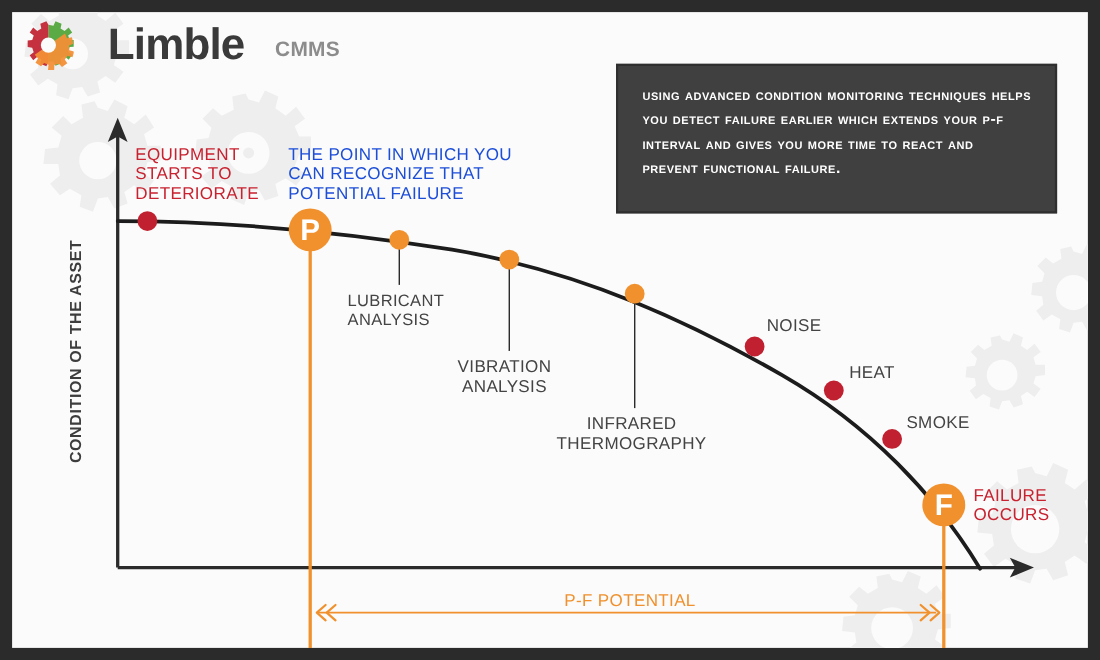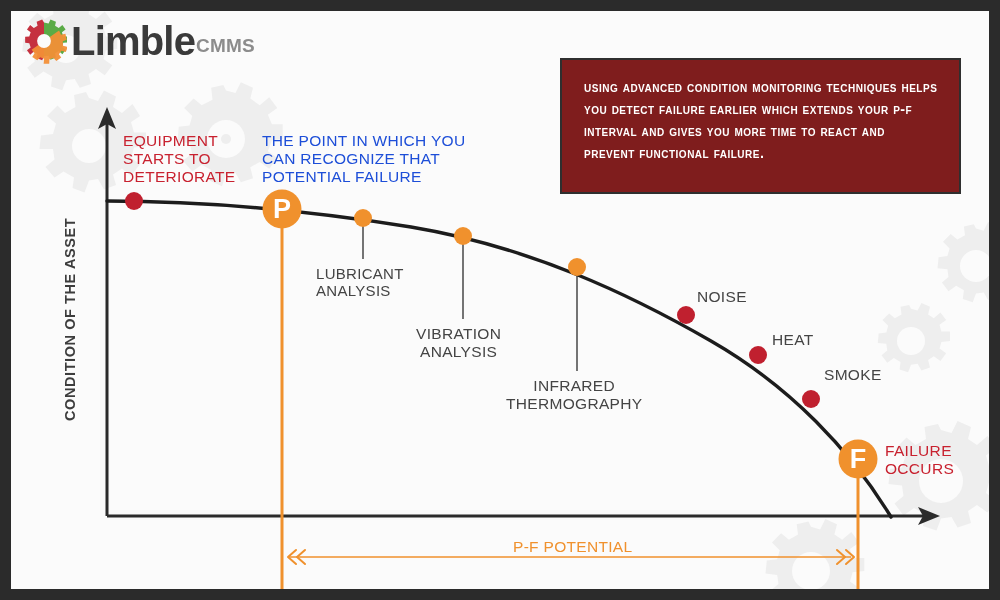--- a/index.html
+++ b/index.html
@@ -43,20 +43,21 @@
   .lbl-gray  { color: #444444; }
   .lbl-orange{ color: #f0912d; }
 
   
   #logo {
     position: absolute;
     left: 10px; top: 6px;
     display: flex;
     align-items: center;
     height: 48px;
+    gap: 27px;
   }
   #logo-mark { width: 46px; height: 46px; margin-right: 4px; }
   #logo-text {
     font-family: "Liberation Sans", sans-serif;
     font-weight: bold;
     font-size: 40px;
     color: #3a3a3a;
     letter-spacing: -0.02em;
     line-height: 1;
   }
@@ -70,21 +71,21 @@
     position: relative;
     top: 5px;
   }
 
   
   #callout {
     position: absolute;
     left: 549px; top: 47px;
     width: 401px;
     height: 136px;
-    background: #7f1d1d;
+    background: #404040;
     border: 2px solid #2f2f2f;
     box-sizing: border-box;
     padding: 17px 19px 0 22px;
   }
   #callout-text {
     color: #ffffff;
     font-family: "Liberation Sans", sans-serif;
     font-weight: bold;
     font-size: 14.3px;
     line-height: 1.53;
@@ -233,21 +234,21 @@
   <div class="lbl lbl-gray" style="left:405px; top:314px; font-size:15.5px; text-align:center;">VIBRATION
 ANALYSIS</div>
 
   <div class="lbl lbl-gray" style="left:495px; top:366px; font-size:15.5px; text-align:center;">INFRARED
 THERMOGRAPHY</div>
 
   <div class="lbl lbl-gray" style="left:686px; top:277px; font-size:15.5px;">NOISE</div>
 
   <div class="lbl lbl-gray" style="left:761px; top:320px; font-size:15.5px;">HEAT</div>
 
-  <div class="lbl lbl-gray" style="left:813px; top:355px; font-size:15.5px;">SMOKE</div>
+  <div class="lbl lbl-gray" style="left:813px; top:365px; font-size:15.5px;">SMOKE</div>
 
   <div class="lbl lbl-red" style="left:874px; top:431px; font-size:15.5px;">FAILURE
 OCCURS</div>
 
   <div class="lbl lbl-orange" style="left:502px; top:527px; font-size:15.5px;">P-F POTENTIAL</div>
 
   <div id="y-axis-title" class="lbl lbl-gray">CONDITION OF THE ASSET</div>
 
 
 </div>

